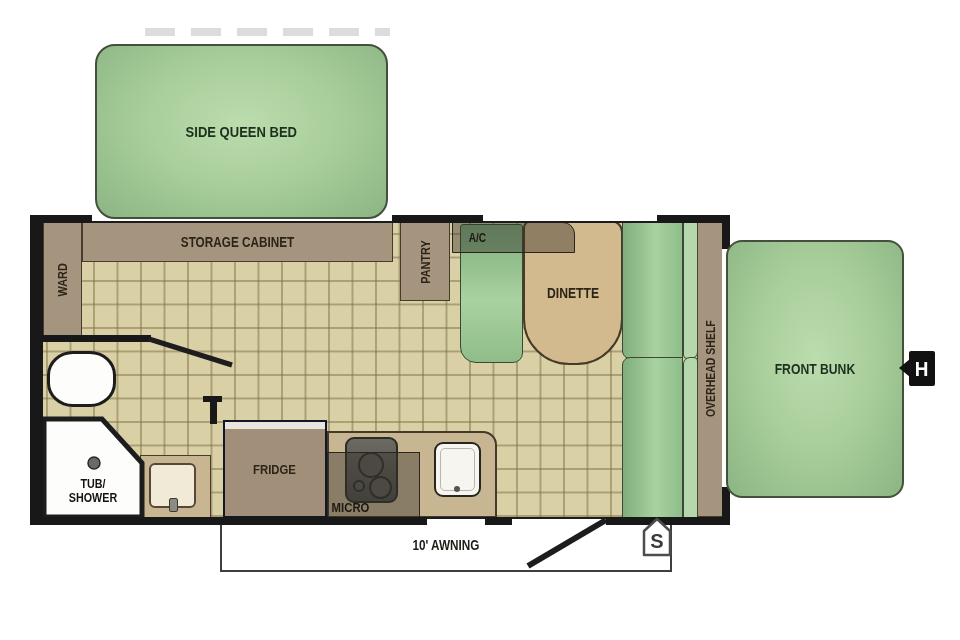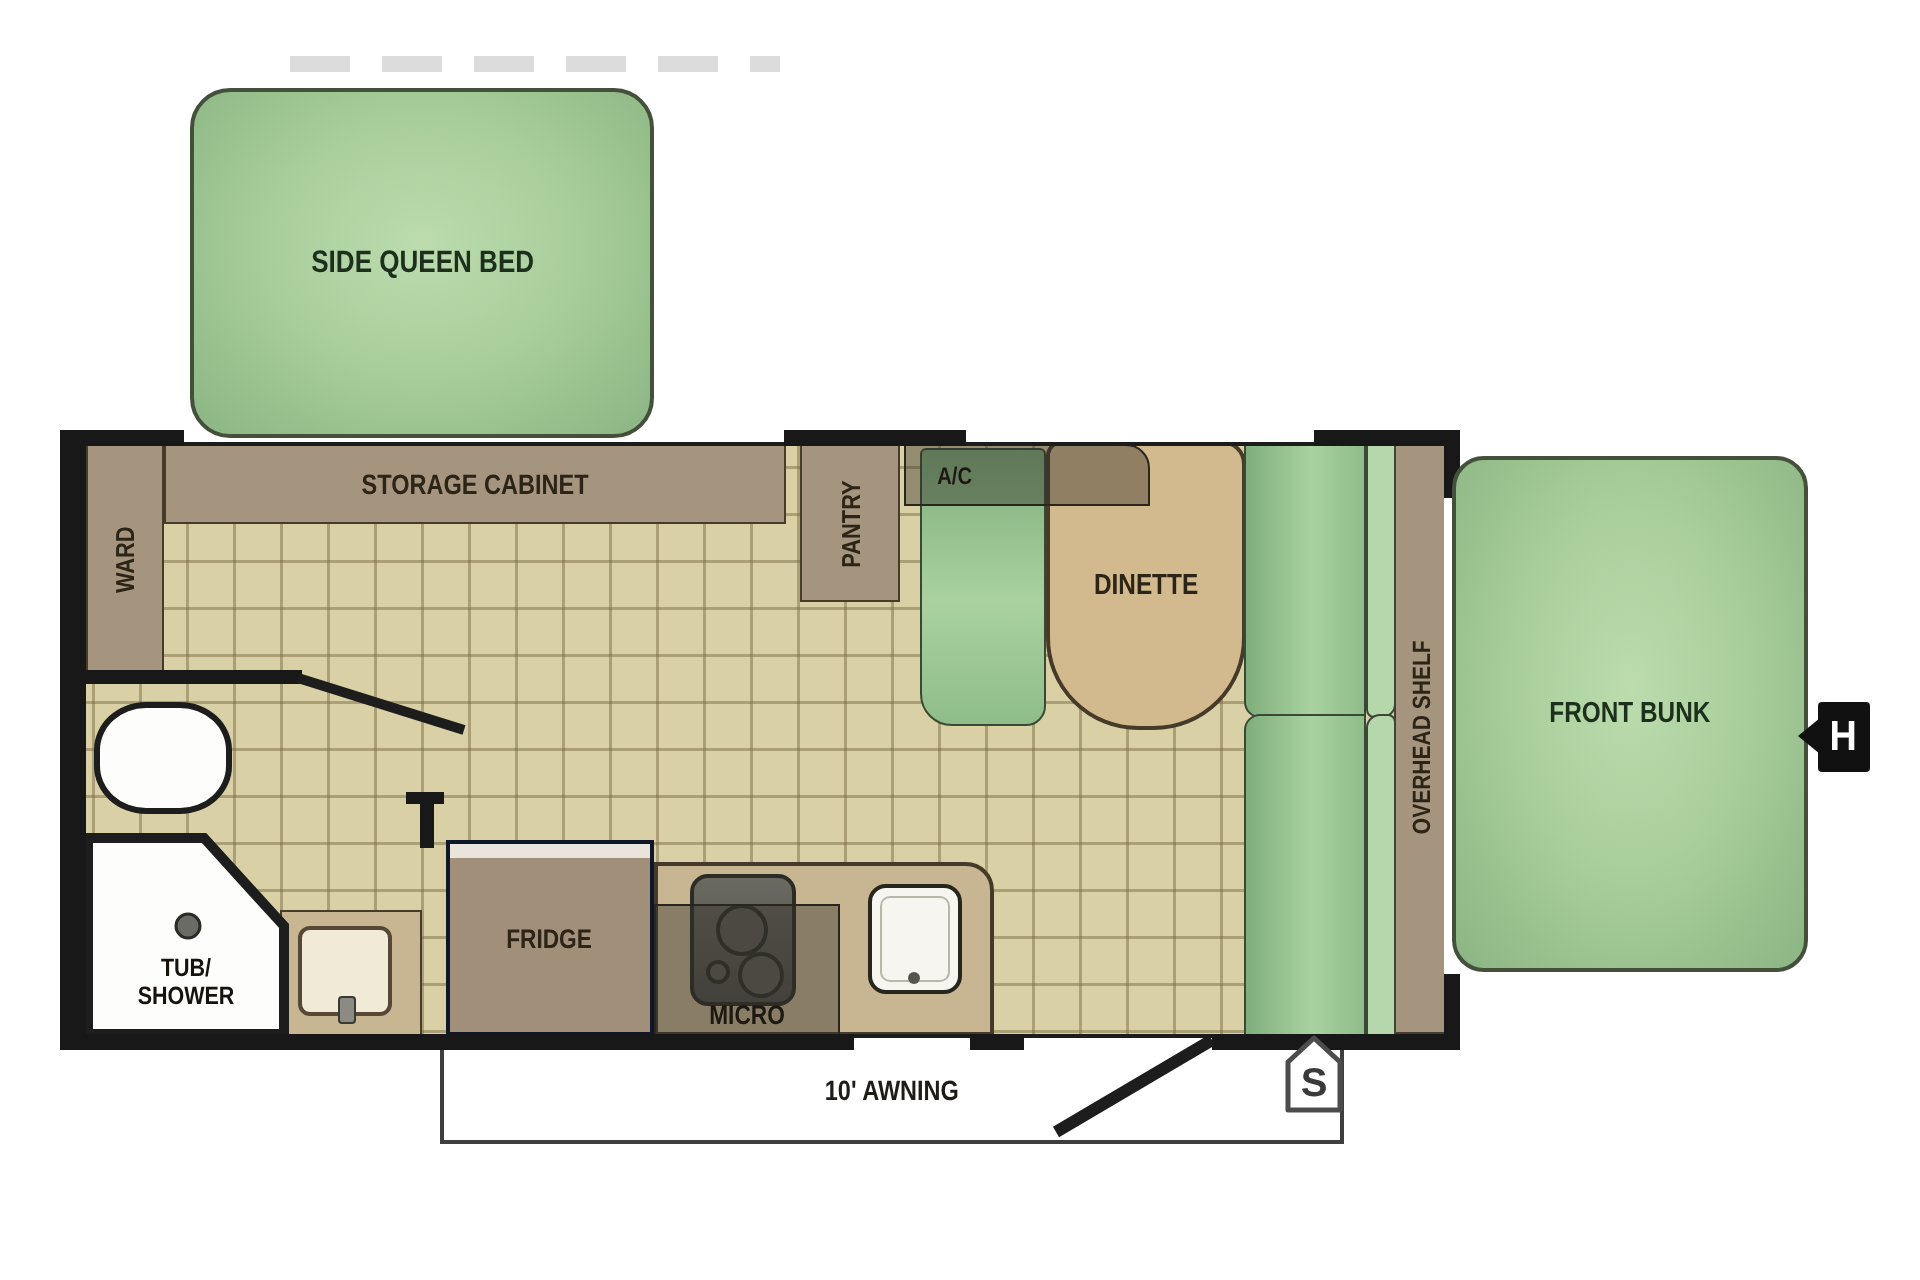--- a/index.html
+++ b/index.html
@@ -24,21 +24,21 @@
   .greenlbl{color:#1d301d;}
   
   .bench{position:absolute;background:linear-gradient(180deg,#7fae7c 0%,#a9d2a0 55%,#8fbd89 100%);
          border:1.5px solid #3a4835;box-sizing:border-box;z-index:10;}
   .benchv{background:linear-gradient(90deg,#7fae7c 0%,#a9d2a0 55%,#8fbd89 100%);}
   .backrest{position:absolute;background:#b6d7ab;border:1.5px solid #3a4835;box-sizing:border-box;z-index:10;}
   .bed{position:absolute;background:radial-gradient(ellipse at 50% 45%, #bcdcae 0%, #a9cf9c 45%, #8bb583 100%);
        border:2.5px solid #44503c;box-sizing:border-box;display:flex;align-items:center;justify-content:center;z-index:50;}
   
   .ovl{position:absolute;background:rgba(52,48,40,.42);border:1.5px solid #2a261d;box-sizing:border-box;
-       display:flex;align-items:flex-end;justify-content:center;padding-bottom:2px;z-index:30;}
+       display:flex;align-items:flex-end;justify-content:flex-start;padding-bottom:2px;z-index:30;}
   
   .white-fix{position:absolute;background:#fdfdfb;border:3px solid #1d1d1d;box-sizing:border-box;z-index:12;}
   svg.linework{position:absolute;left:0;top:0;z-index:55;pointer-events:none;}
   #awning{position:absolute;left:220px;top:519px;width:452px;height:53px;box-sizing:border-box;
           border:2px solid #3e3e3e;border-top:none;display:flex;align-items:center;justify-content:center;z-index:5;}
   #dash-hint{position:absolute;left:145px;top:28px;width:245px;height:8px;opacity:.85;z-index:2;
      background:repeating-linear-gradient(90deg,#d6d6d6 0 30px, transparent 30px 46px);}
   #h-box{position:absolute;left:909px;top:351px;width:26px;height:35px;background:#111;border-radius:2px;
          display:flex;align-items:center;justify-content:center;z-index:60;}
   #h-tri{position:absolute;left:899px;top:359px;width:0;height:0;z-index:60;
@@ -123,24 +123,24 @@
   <div class="wall" style="left:485px;top:517px;width:27px;height:8px;"></div>
   <div class="win" style="left:512px;top:517px;width:94px;height:8px;border-top:2px solid #1c1c1c;box-sizing:border-box;"></div>
   <div class="wall" style="left:606px;top:517px;width:124px;height:8px;"></div>
   <div class="wall" style="left:722px;top:215px;width:8px;height:34px;"></div>
   <div class="win" style="left:722px;top:249px;width:8px;height:238px;"></div>
   <div class="wall" style="left:722px;top:487px;width:8px;height:38px;"></div>
   <div class="wall" style="left:30px;top:335px;width:121px;height:7px;"></div>
   <div class="wall" style="left:203px;top:396px;width:19px;height:6px;"></div>
   <div class="wall" style="left:210px;top:401px;width:7px;height:23px;"></div>
 
-  <div class="bed" style="left:95px;top:44px;width:232px;height:175px;border-radius:20px;">
+  <div class="bed" style="left:95px;top:44px;width:293px;height:175px;border-radius:20px;">
     <span class="lbl greenlbl" style="font-size:15.5px;">SIDE QUEEN BED</span>
   </div>
-  <div class="bed" style="left:726px;top:228px;width:178px;height:258px;border-radius:16px;">
+  <div class="bed" style="left:726px;top:240px;width:178px;height:258px;border-radius:16px;">
     <span class="lbl greenlbl" style="font-size:14.5px;">FRONT BUNK</span>
   </div>
 
   <div id="awning">
     <span class="lbl" style="font-size:14px;color:#1f1c17;">10' AWNING</span>
   </div>
 
   <svg class="linework" width="960" height="640" viewBox="0 0 960 640">
     <path d="M149 339 L232 365" stroke="#1d1d1d" stroke-width="5" fill="none"></path>
     <path d="M528 566 L606 520" stroke="#1d1d1d" stroke-width="6" fill="none"></path>

